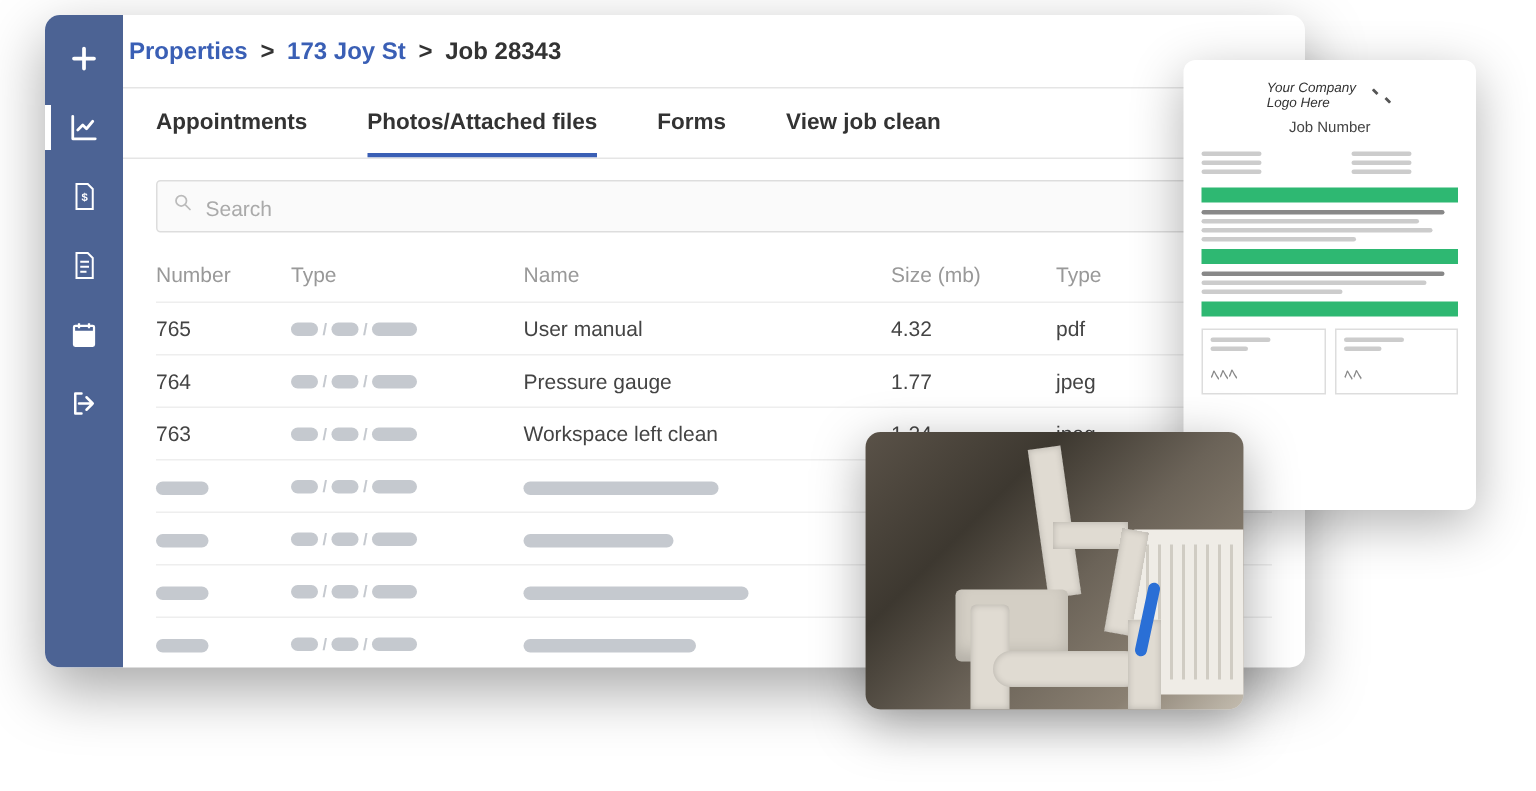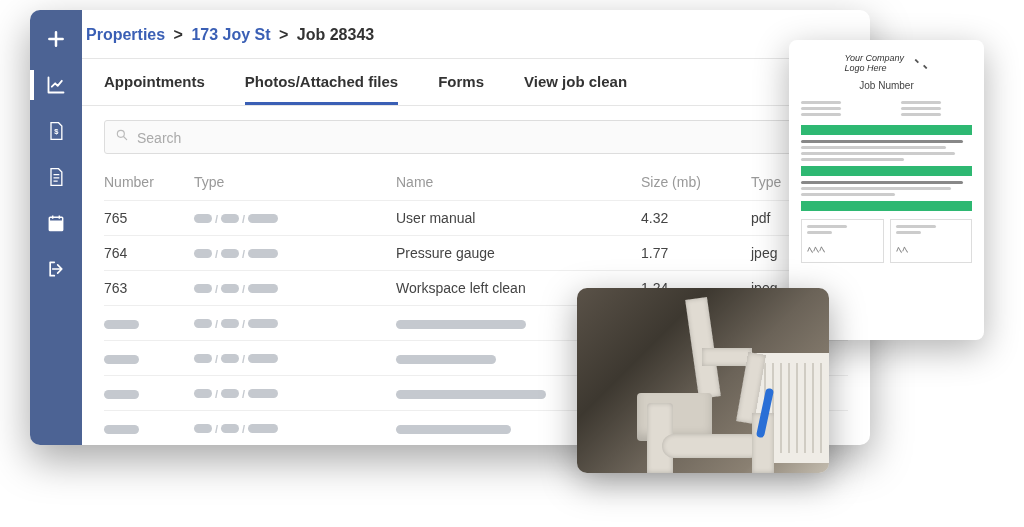--- a/index.html
+++ b/index.html
@@ -92,21 +92,21 @@
       border: none; outline: none; background: transparent;
       font-size: 14px; color: #555; flex: 1;
     }
     .search-box input::placeholder { color: #aaa; }
     
     .table { width: 100%; }
     .thead { display: flex; padding: 10px 0; font-size: 14px; color: #999; }
     .trow { display: flex; padding: 9px 0; font-size: 14px; color: #444; border-top: 1px solid #eee; }
     .col-number { width: 90px; }
     .col-date { width: 155px; }
-    .col-name { width: 245px; margin-left: 47px; }
+    .col-name { width: 245px; }
     .col-size { width: 110px; }
     .col-type { flex: 1; }
     
     .skel { display: inline-block; height: 9px; background: #c5c9cf; border-radius: 5px; vertical-align: middle; }
     .skel-date { display: inline-flex; align-items: center; gap: 3px; }
     .skel-date .s { width: 18px; height: 9px; background: #c5c9cf; border-radius: 5px; }
     .skel-date .sl { color: #c5c9cf; font-weight: bold; font-size: 11px; }
     
     
     .report-card {

